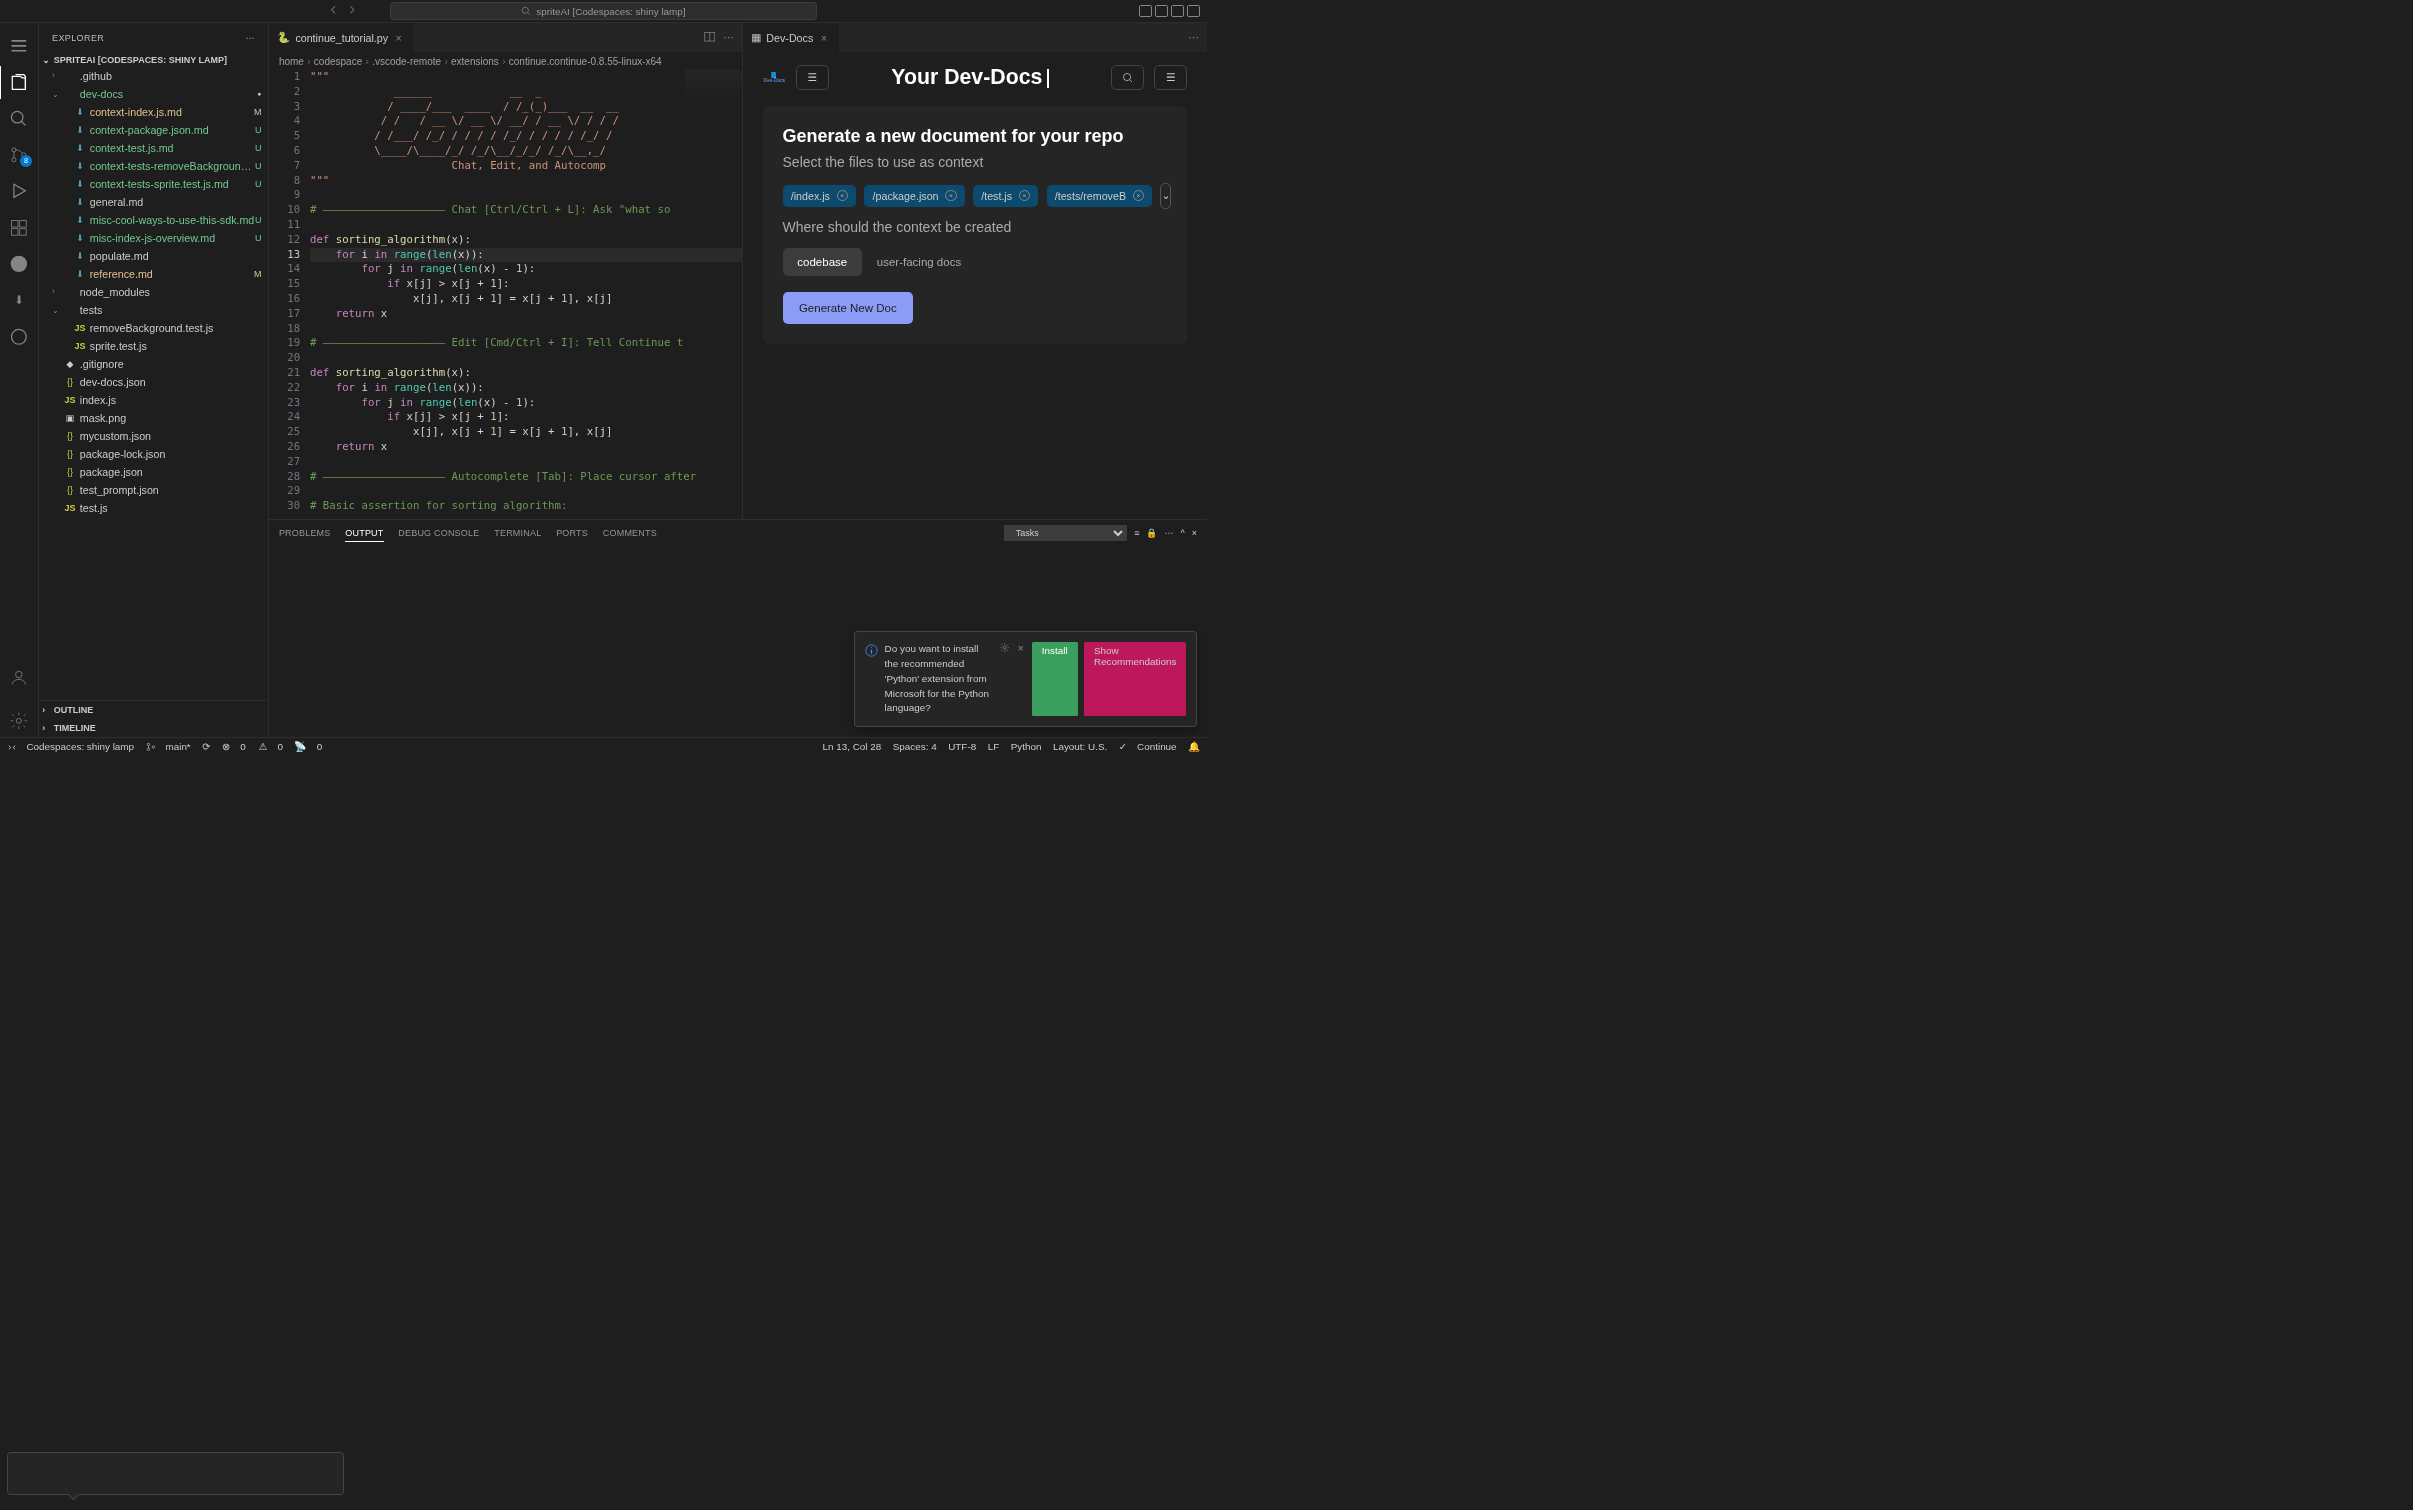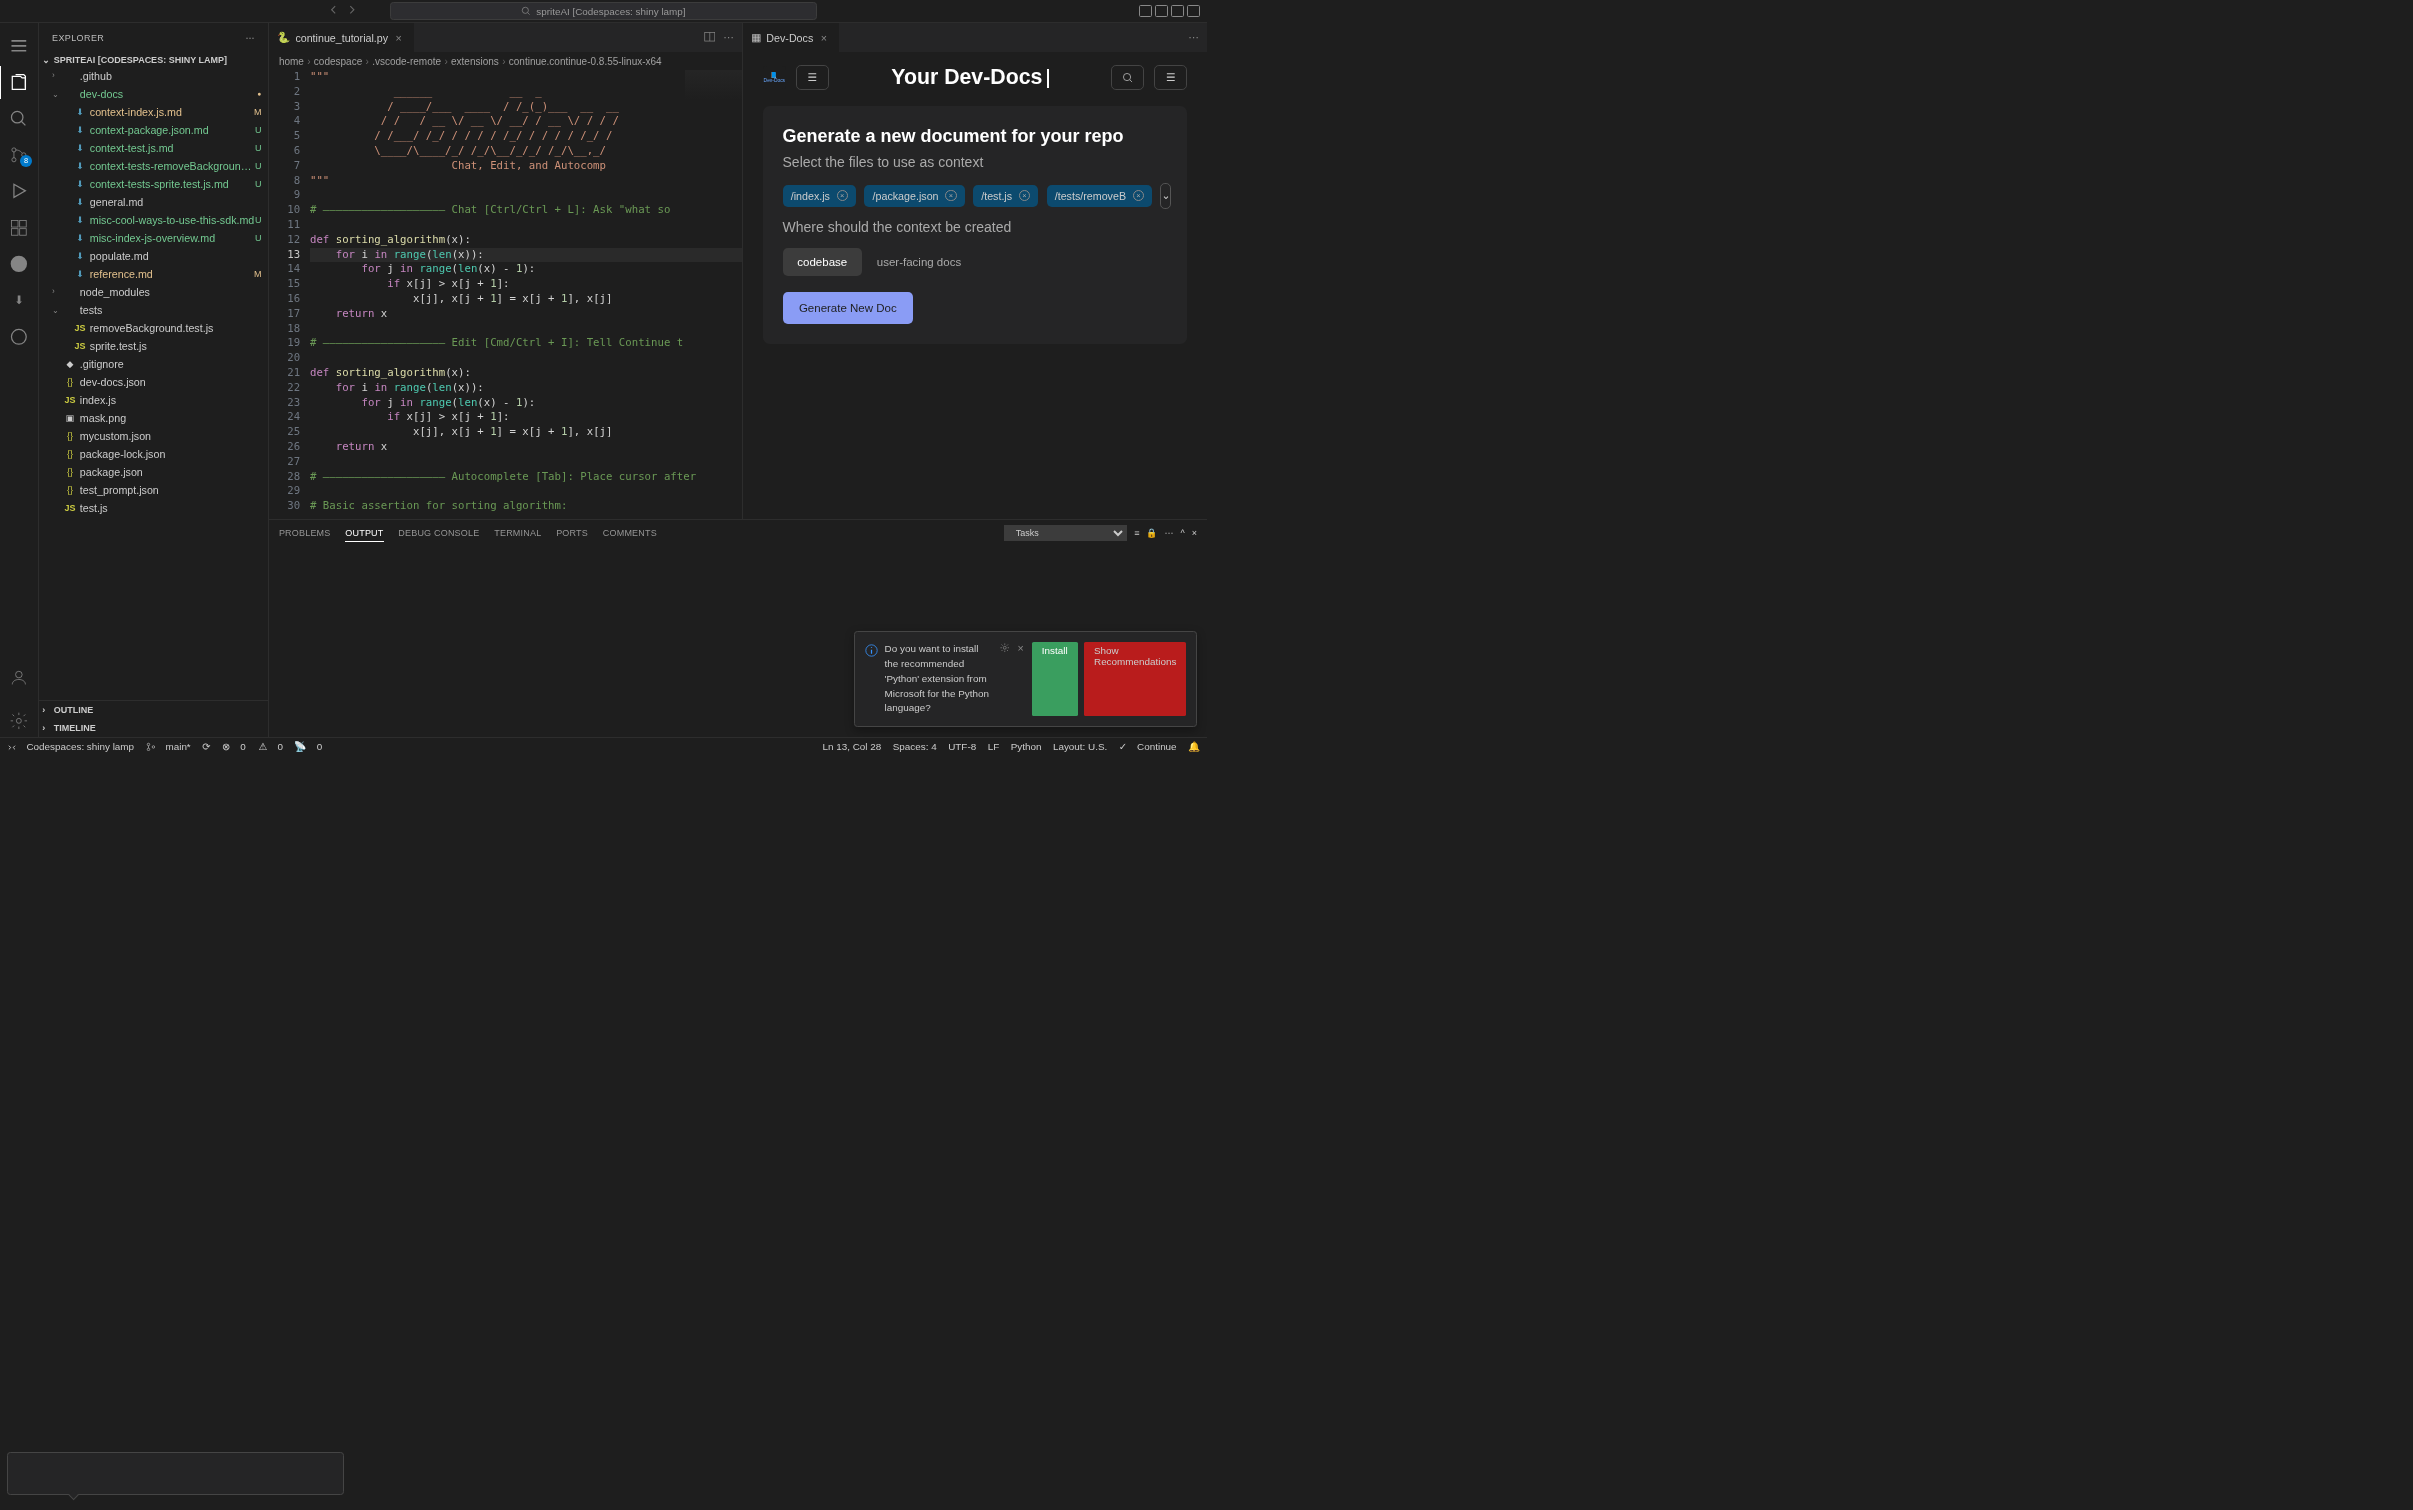--- a/index.html
+++ b/index.html
@@ -100,21 +100,21 @@
 .panel-body { flex: 1; position: relative; }
 
 .notification { position: absolute; bottom: 9.9px; right: 9.9px; width: 343px; background: #252526; border: 0.8px solid #454545; border-radius: 3.3px; padding: 9.9px; display: flex; flex-direction: row; gap: 8.2px; box-shadow: 0 3.3px 9.9px rgba(0,0,0,0.3); }
 .notif-top { display: flex; gap: 6.6px; align-items: flex-start; }
 .notif-icon { color: #3794ff; flex-shrink: 0; margin-top: 1.6px; }
 .notif-msg { flex: 1; font-size: 9.9px; line-height: 1.5; }
 .notif-close-group { display: flex; gap: 6.6px; color: #888; }
 .notif-actions { display: flex; gap: 6.6px; justify-content: flex-end; }
 .notif-btn { padding: 3.3px 9.9px; font-size: 9.9px; border-radius: 1.6px; cursor: pointer; }
 .notif-btn.primary { background: #3a9e5f; color: #fff; }
-.notif-btn.secondary { background: #b91c1c; color: #ccc; }
+.notif-btn.secondary { background: #be185d; color: #ccc; }
 
 .statusbar { height: 18px; background: #1e1e1e; display: flex; align-items: center; font-size: 9.9px; color: #ccc; padding: 0 6.6px; gap: 11.5px; border-top: 0.8px solid #2d2d2d; }
 .statusbar .sb-item { display: flex; align-items: center; gap: 10px; cursor: pointer; }
 .statusbar .sb-right { margin-left: auto; display: flex; gap: 11.5px; }
 svg { fill: currentColor; }
 </style>
 </head>
 <body>
 
 <div class="titlebar">

